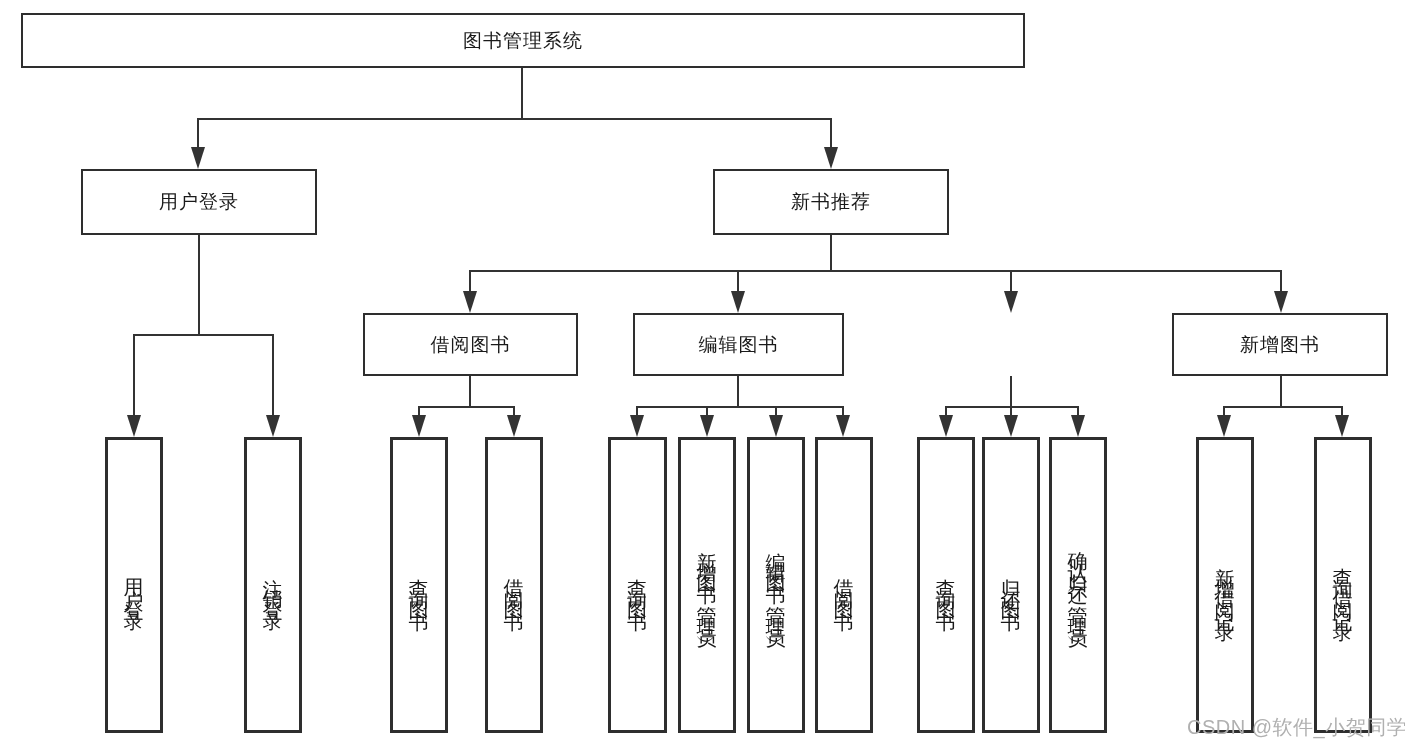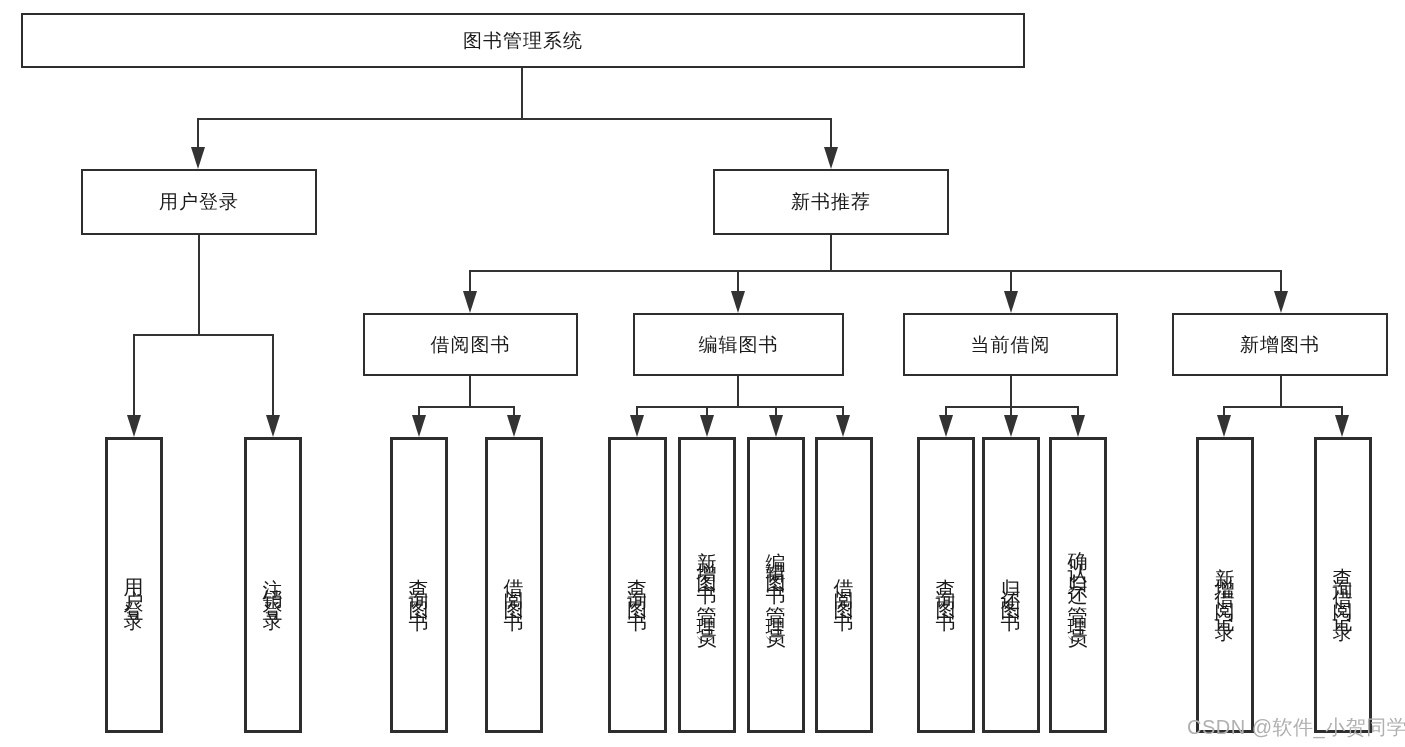--- a/index.html
+++ b/index.html
@@ -110,23 +110,20 @@
   <div class="arrow" style="left:1004px; top:291px;"></div>
   <div class="vline" style="left:1280px; top:270px; height:23px;"></div>
   <div class="arrow" style="left:1274px; top:291px;"></div>
 
   <div class="box" style="left:363px; top:313px; width:215px; height:63px;">
     <span class="hlabel">借阅图书</span>
   </div>
   <div class="box" style="left:633px; top:313px; width:211px; height:63px;">
     <span class="hlabel">编辑图书</span>
   </div>
-  <div class="box" style="left:903px; top:313px; width:215px; height:63px;">
-    <span class="hlabel">当前借阅</span>
-  </div>
   <div class="box" style="left:1172px; top:313px; width:216px; height:63px;">
     <span class="hlabel">新增图书</span>
   </div>
 
   <div class="vline" style="left:469px; top:376px; height:32px;"></div>
   <div class="hline" style="left:419px; top:406px; width:96px;"></div>
   <div class="vline" style="left:418px; top:406px; height:11px;"></div>
   <div class="arrow" style="left:412px; top:415px;"></div>
   <div class="vline" style="left:513px; top:406px; height:11px;"></div>
   <div class="arrow" style="left:507px; top:415px;"></div>

